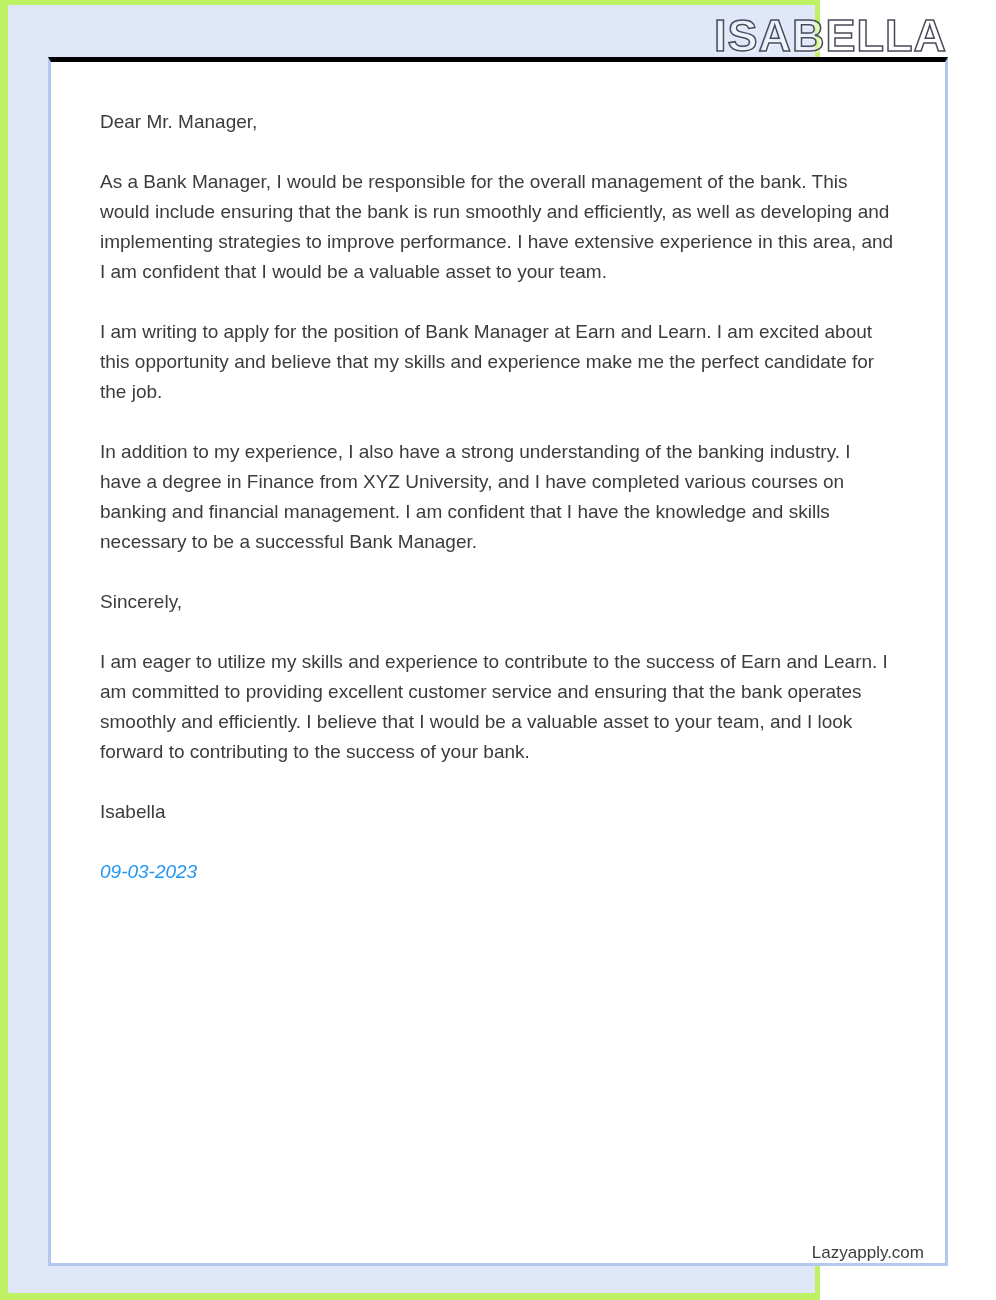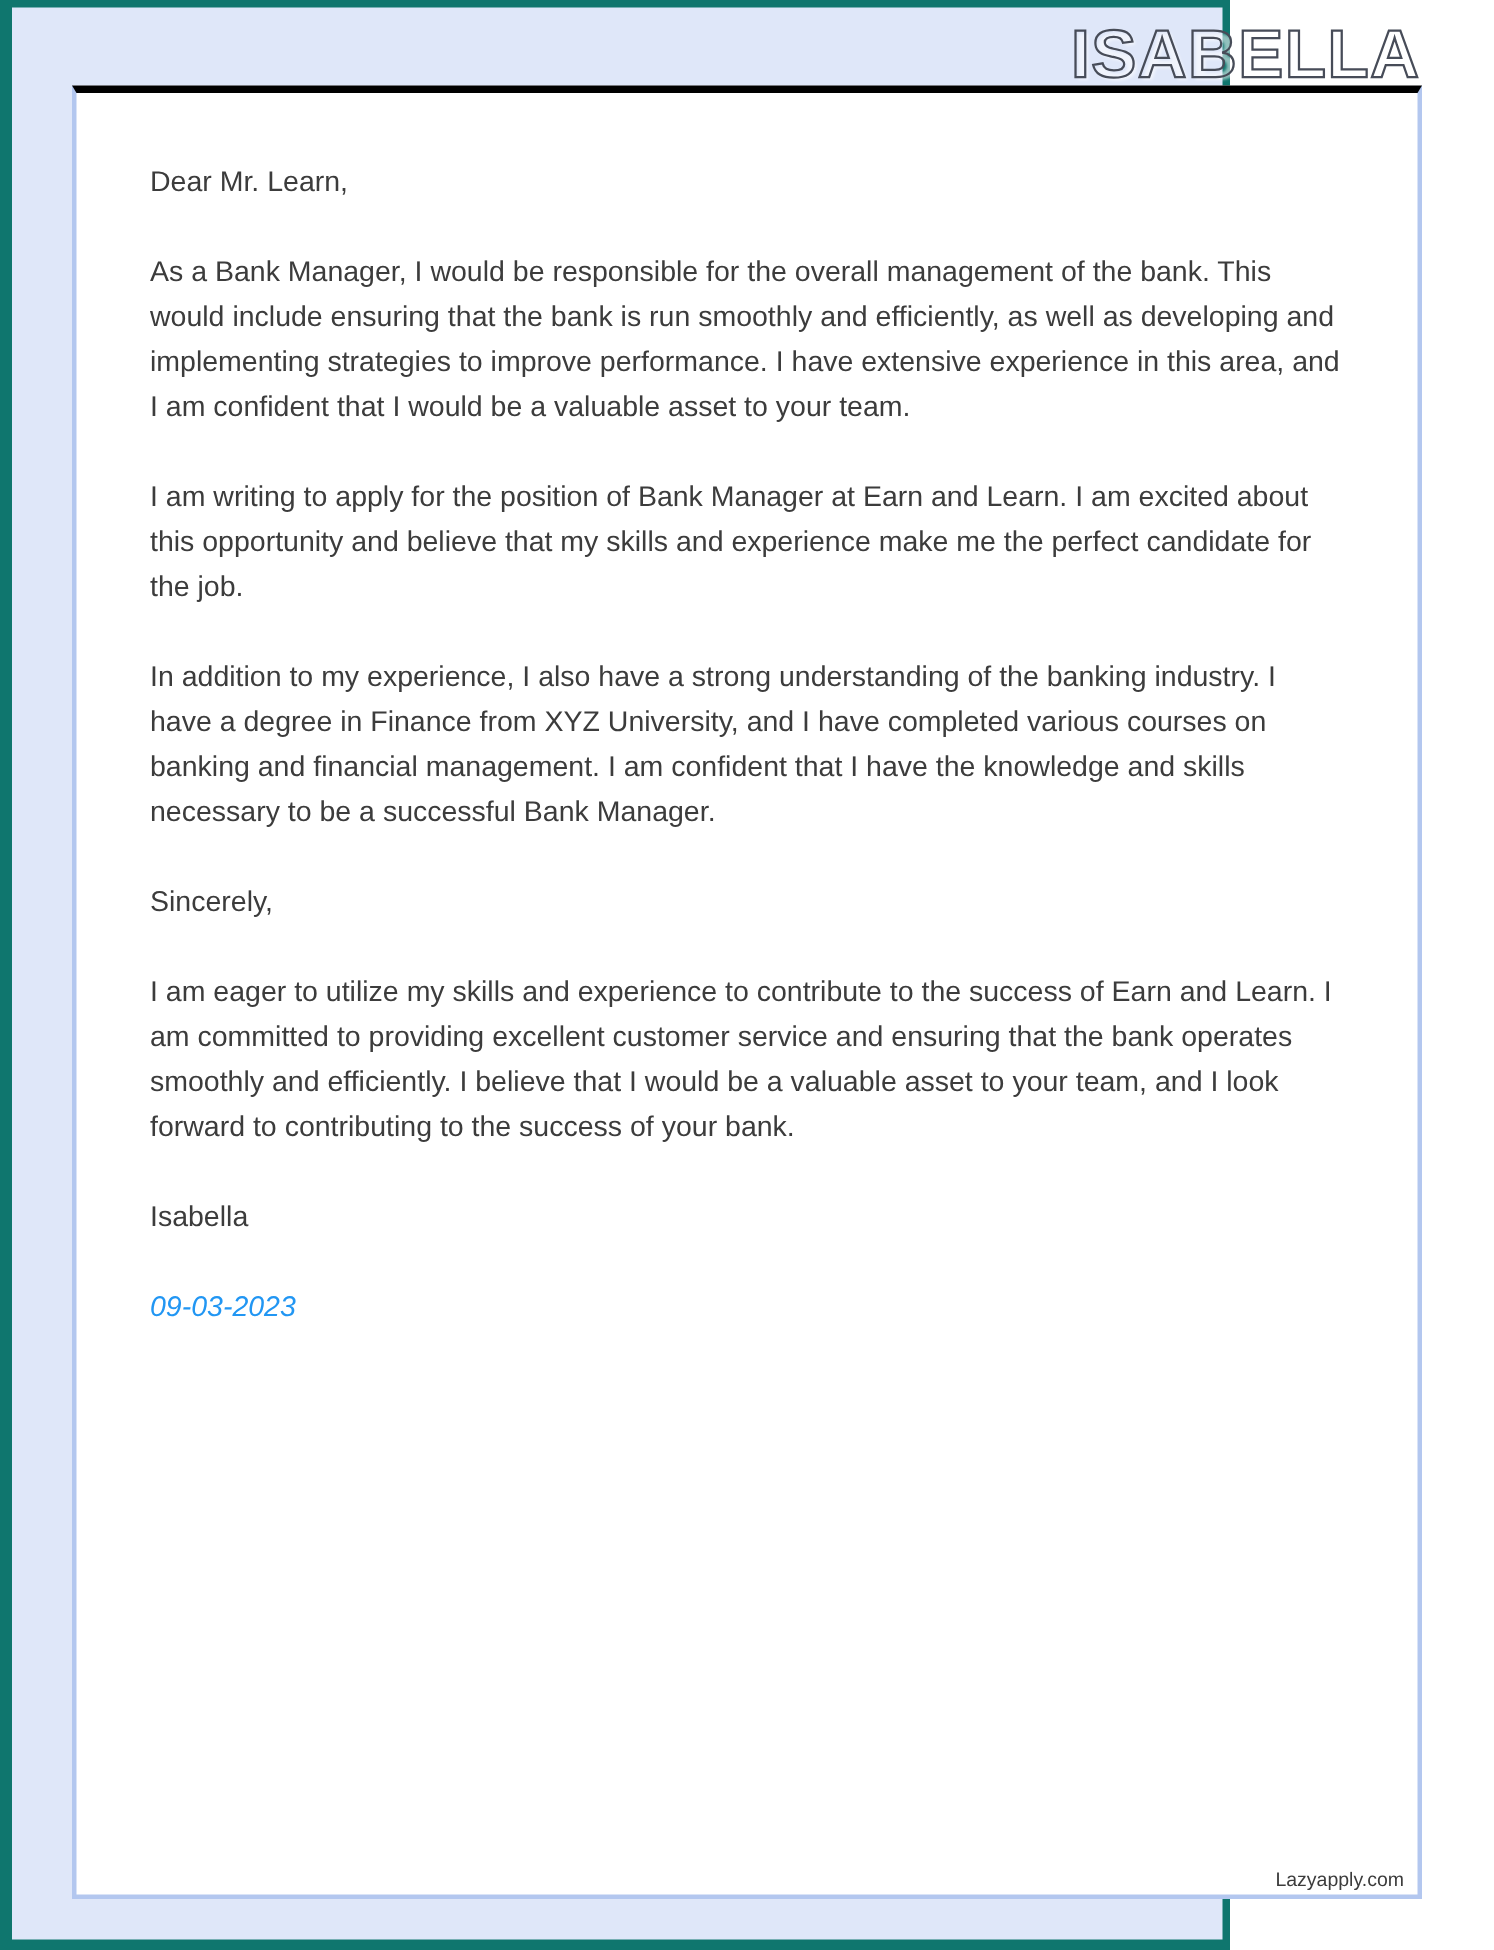--- a/index.html
+++ b/index.html
@@ -4,21 +4,21 @@
 <style>
   html, body { margin: 0; padding: 0; }
   body {
     width: 996px; height: 1300px;
     font-family: "Liberation Sans", sans-serif;
     overflow: hidden;
   }
   .frame {
     box-sizing: border-box;
     width: 820px; height: 1300px;
-    background: #0f766e;
+    background: #bef264;
     padding: 5px 5px 7px 8px;
   }
   .canvas {
     position: relative;
     width: 100%; height: 100%;
     background: #dfe7f9;
   }
   .letterwrap {
     position: absolute;
     left: 40px; top: 10px;
@@ -56,35 +56,35 @@
     color: #3c3c3c;
   }
   .letter p:first-child { margin-top: 0; }
   .letter p.date {
     margin-top: 26px;
     color: #2196f3;
     font-style: italic;
   }
   .watermark {
     position: absolute;
-    right: 9px; bottom: 2px;
-    font-size: 13px;
+    right: 21px; bottom: 2px;
+    font-size: 17px;
     line-height: 16px;
     color: #3c3c3c;
   }
 </style>
 </head>
 <body>
 
 <div class="frame">
   <div class="canvas">
     <div class="letterwrap">
       <div class="brand">ISABELLA</div>
       <div class="letter">
-        <p>Dear Mr. Learn,</p>
+        <p>Dear Mr. Manager,</p>
         <p>As a Bank Manager, I would be responsible for the overall management of the bank. This would include ensuring that the bank is run smoothly and efficiently, as well as developing and implementing strategies to improve performance. I have extensive experience in this area, and I am confident that I would be a valuable asset to your team.</p>
         <p>I am writing to apply for the position of Bank Manager at Earn and Learn. I am excited about this opportunity and believe that my skills and experience make me the perfect candidate for the job.</p>
         <p>In addition to my experience, I also have a strong understanding of the banking industry. I have a degree in Finance from XYZ University, and I have completed various courses on banking and financial management. I am confident that I have the knowledge and skills necessary to be a successful Bank Manager.</p>
         <p>Sincerely,</p>
         <p>I am eager to utilize my skills and experience to contribute to the success of Earn and Learn. I am committed to providing excellent customer service and ensuring that the bank operates smoothly and efficiently. I believe that I would be a valuable asset to your team, and I look forward to contributing to the success of your bank.</p>
         <p>Isabella</p>
         <p class="date">09-03-2023</p>
         <div class="watermark">Lazyapply.com</div>
       </div>
     </div>

